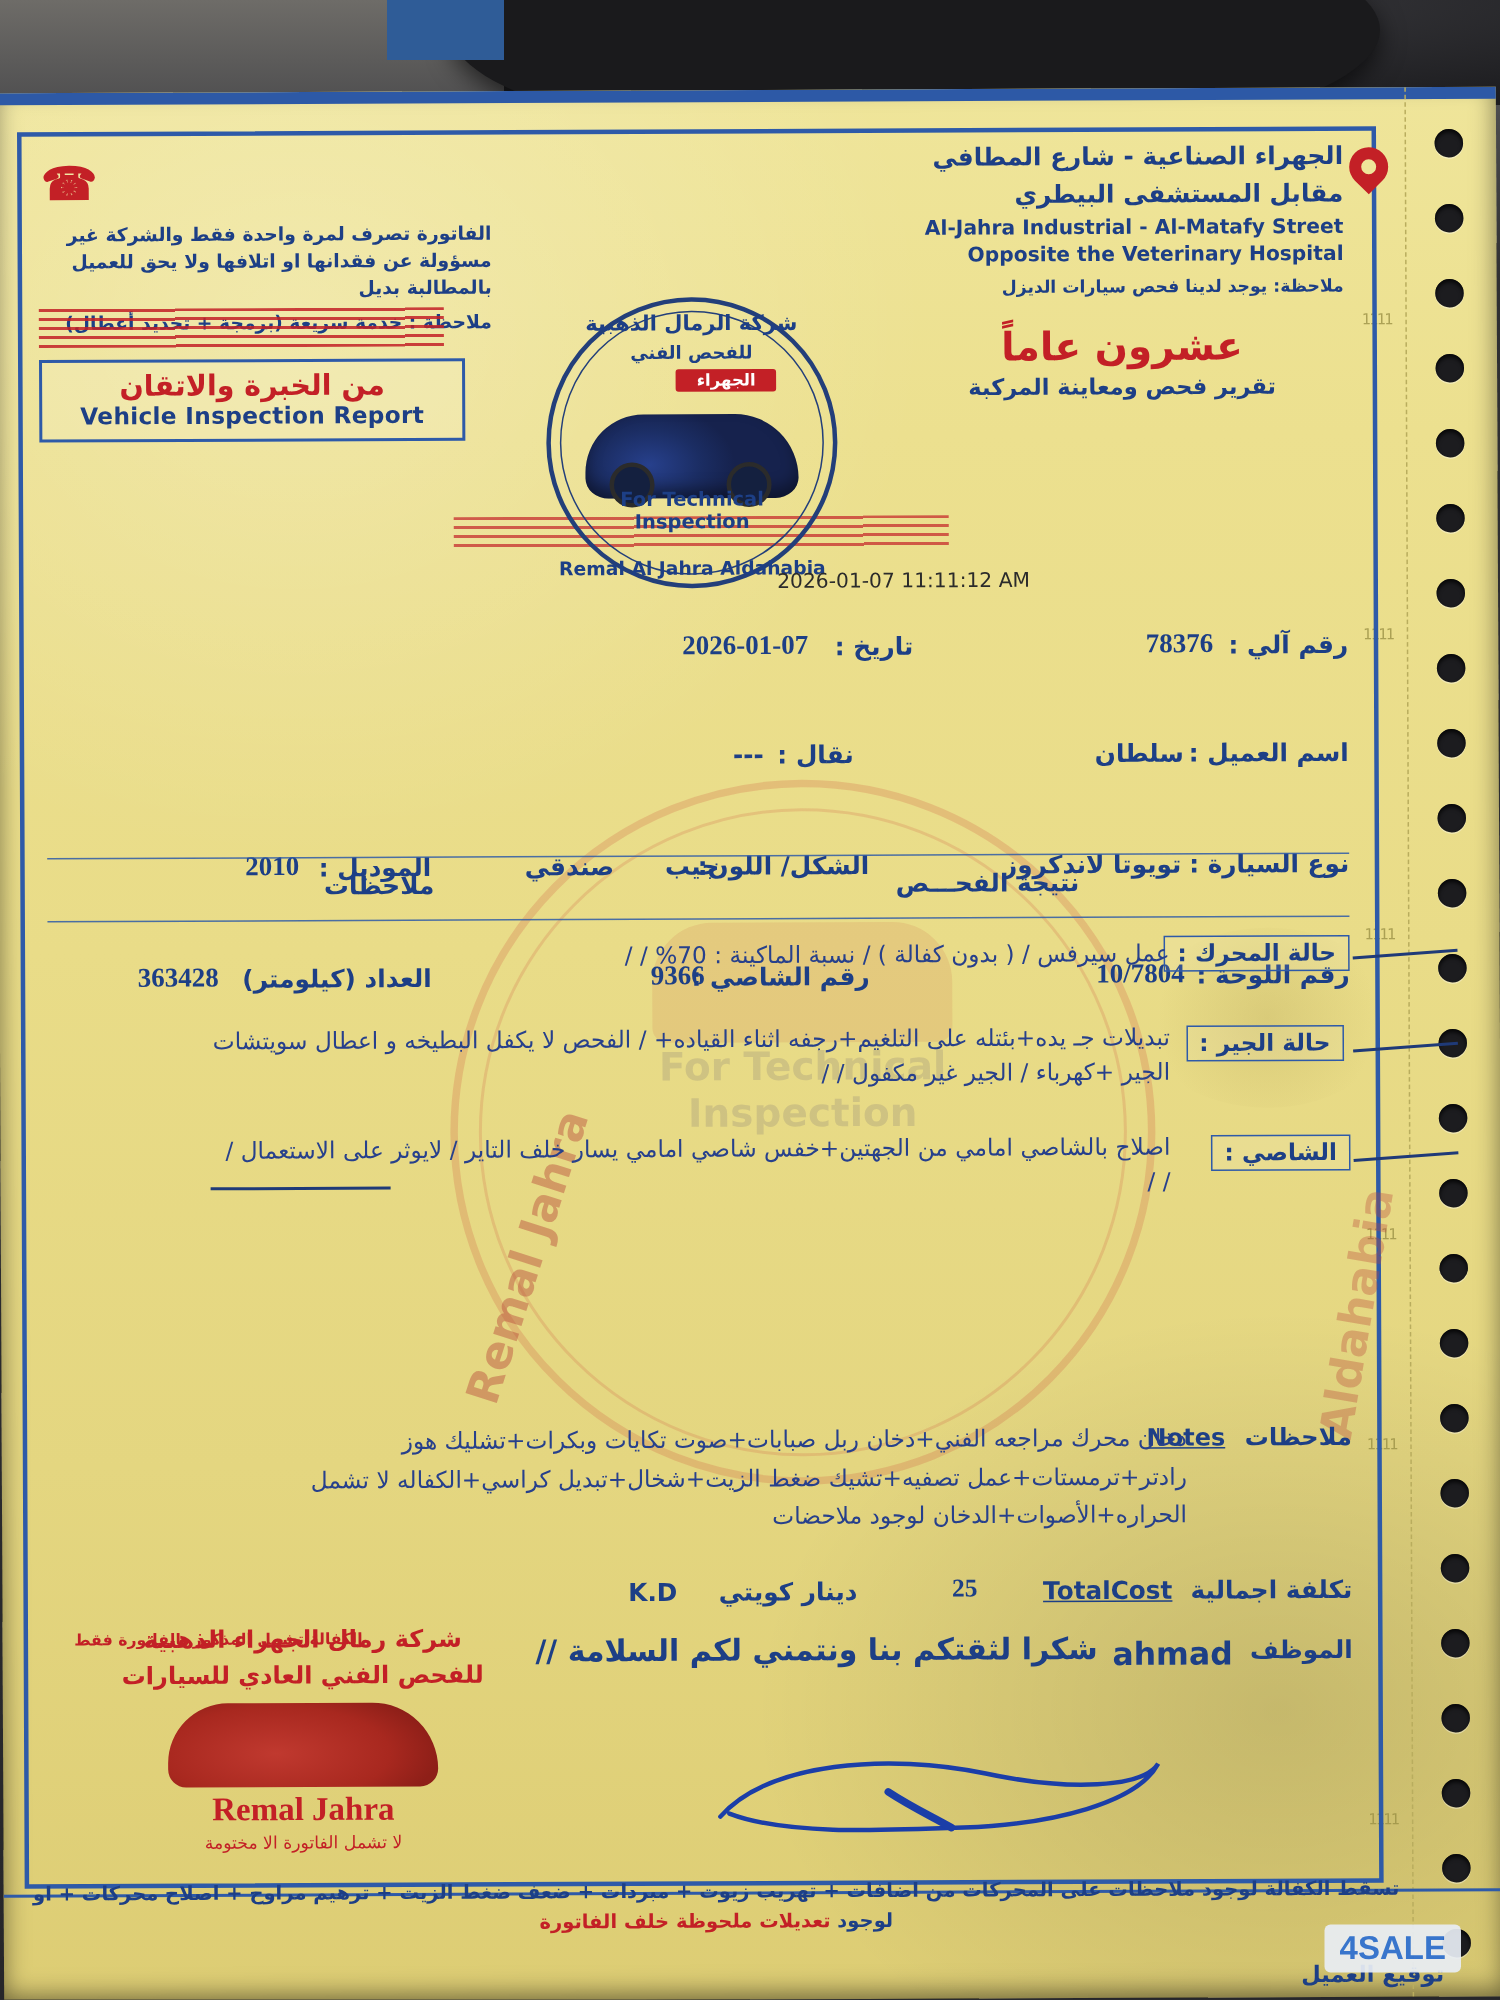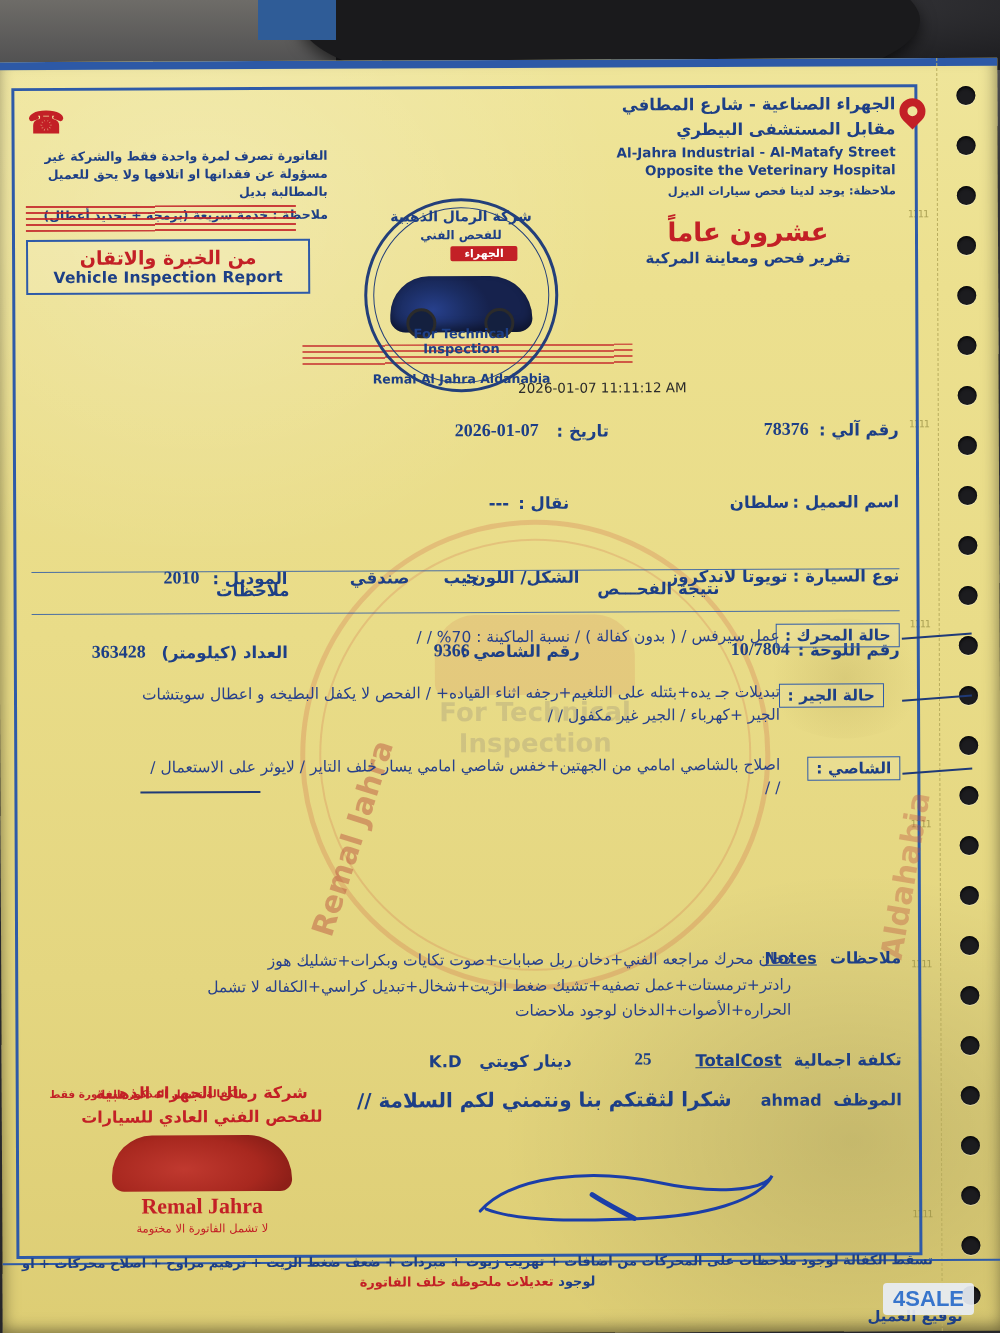--- a/index.html
+++ b/index.html
@@ -437,46 +437,46 @@
       <div style="position:absolute;top:198px;right:0;left:0;height:30px">
         <span class="cell lbl" style="right:180px;top:2px;letter-spacing:4px">نتيجة الفحـــص</span>
         <span class="cell lbl" style="right:610px;top:2px">ملاحظات</span>
       </div>
       <div class="rule" style="right:0;left:0;top:232px"></div>
 
       <div class="ibox" style="right:0;top:245px">حالة المحرك :</div>
       <div class="handw" style="right:120px;top:246px;width:640px">عمل سيرفس / ( بدون كفالة ) / نسبة الماكينة :  70% / /</div>
       <div class="arrow" style="right:-72px;top:250px"></div>
 
-      <div class="ibox" style="right:16px;top:305px">حالة الجير :</div>
+      <div class="ibox" style="right:4px;top:305px">حالة الجير :</div>
       <div class="handw" style="right:120px;top:302px;width:640px">تبديلات جـ       يده+بئتله على التلغيم+رجفه اثناء القياده+ / الفحص لا يكفل البطيخه و اعطال سويتشات الجير +كهرباء / الجير غير مكفول / /</div>
       <div class="arrow" style="right:-72px;top:312px"></div>
 
       <div class="ibox" style="right:0;top:378px">الشاصي :</div>
       <div class="handw" style="right:120px;top:375px;width:640px">اصلاح بالشاصي امامي من الجهتين+خفس شاصي امامي يسار خلف التاير / لايوثر على الاستعمال / / /</div>
       <div class="arrow" style="right:-72px;top:385px"></div>
       <div class="hline" style="right:640px;top:410px;width:120px"></div>
 
       <div style="position:absolute;right:0;top:570px">
         <span class="lbl" style="font-size:16px">ملاحظات</span>
         <span class="lbl" style="font-size:16px;text-decoration:underline;margin-right:8px;direction:ltr;display:inline-block">Notes</span>
       </div>
       <div class="handw" style="right:110px;top:568px;width:610px;line-height:1.65">دخان محرك مراجعه الفني+دخان ربل صبابات+صوت تكايات وبكرات+تشليك هوز رادتر+ترمستات+عمل تصفيه+تشيك ضغط الزيت+شخال+تبديل كراسي+الكفاله لا تشمل الحراره+الأصوات+الدخان لوجود ملاحضات</div>
 
       <div style="position:absolute;right:0;top:672px;height:30px;width:100%">
         <span class="cell lbl" style="right:0;top:0">تكلفة اجمالية</span>
         <span class="cell lbl" style="right:120px;top:0;text-decoration:underline;direction:ltr">TotalCost</span>
         <span class="cell val vnum" style="right:250px;top:-2px;font-size:17px">25</span>
         <span class="cell lbl" style="right:330px;top:0">دينار كويتي</span>
-        <span class="cell lbl" style="right:440px;top:0;direction:ltr">K.D</span>
+        <span class="cell lbl" style="right:450px;top:0;direction:ltr">K.D</span>
       </div>
 
       <div style="position:absolute;right:0;top:712px;height:30px;width:100%">
         <span class="cell lbl" style="right:0;top:0">الموظف</span>
-        <span class="cell val" style="right:80px;top:0;direction:ltr;font-size:16px">ahmad</span>
+        <span class="cell val" style="right:80px;top:0;direction:ltr;font-size:21px">ahmad</span>
         <span class="cell" style="right:170px;top:-4px;font-size:20px;font-weight:bold;color:#1d3f86">شكرا لثقتكم بنا ونتمني لكم السلامة //</span>
       </div>
       <div style="position:absolute;right:660px;top:706px;font-size:10.5px;color:#c32026;font-weight:bold">الكفالة تشمل المذكور بالفاتورة فقط</div>
     </div>
 
     <div class="foot-co">
       <div class="l1">شركة رمال الجهراء الذهبية</div>
       <div class="l1">للفحص الفني العادي للسيارات</div>
       <div class="foot-logo"></div>
       <div class="foot-brand">Remal Jahra</div>

